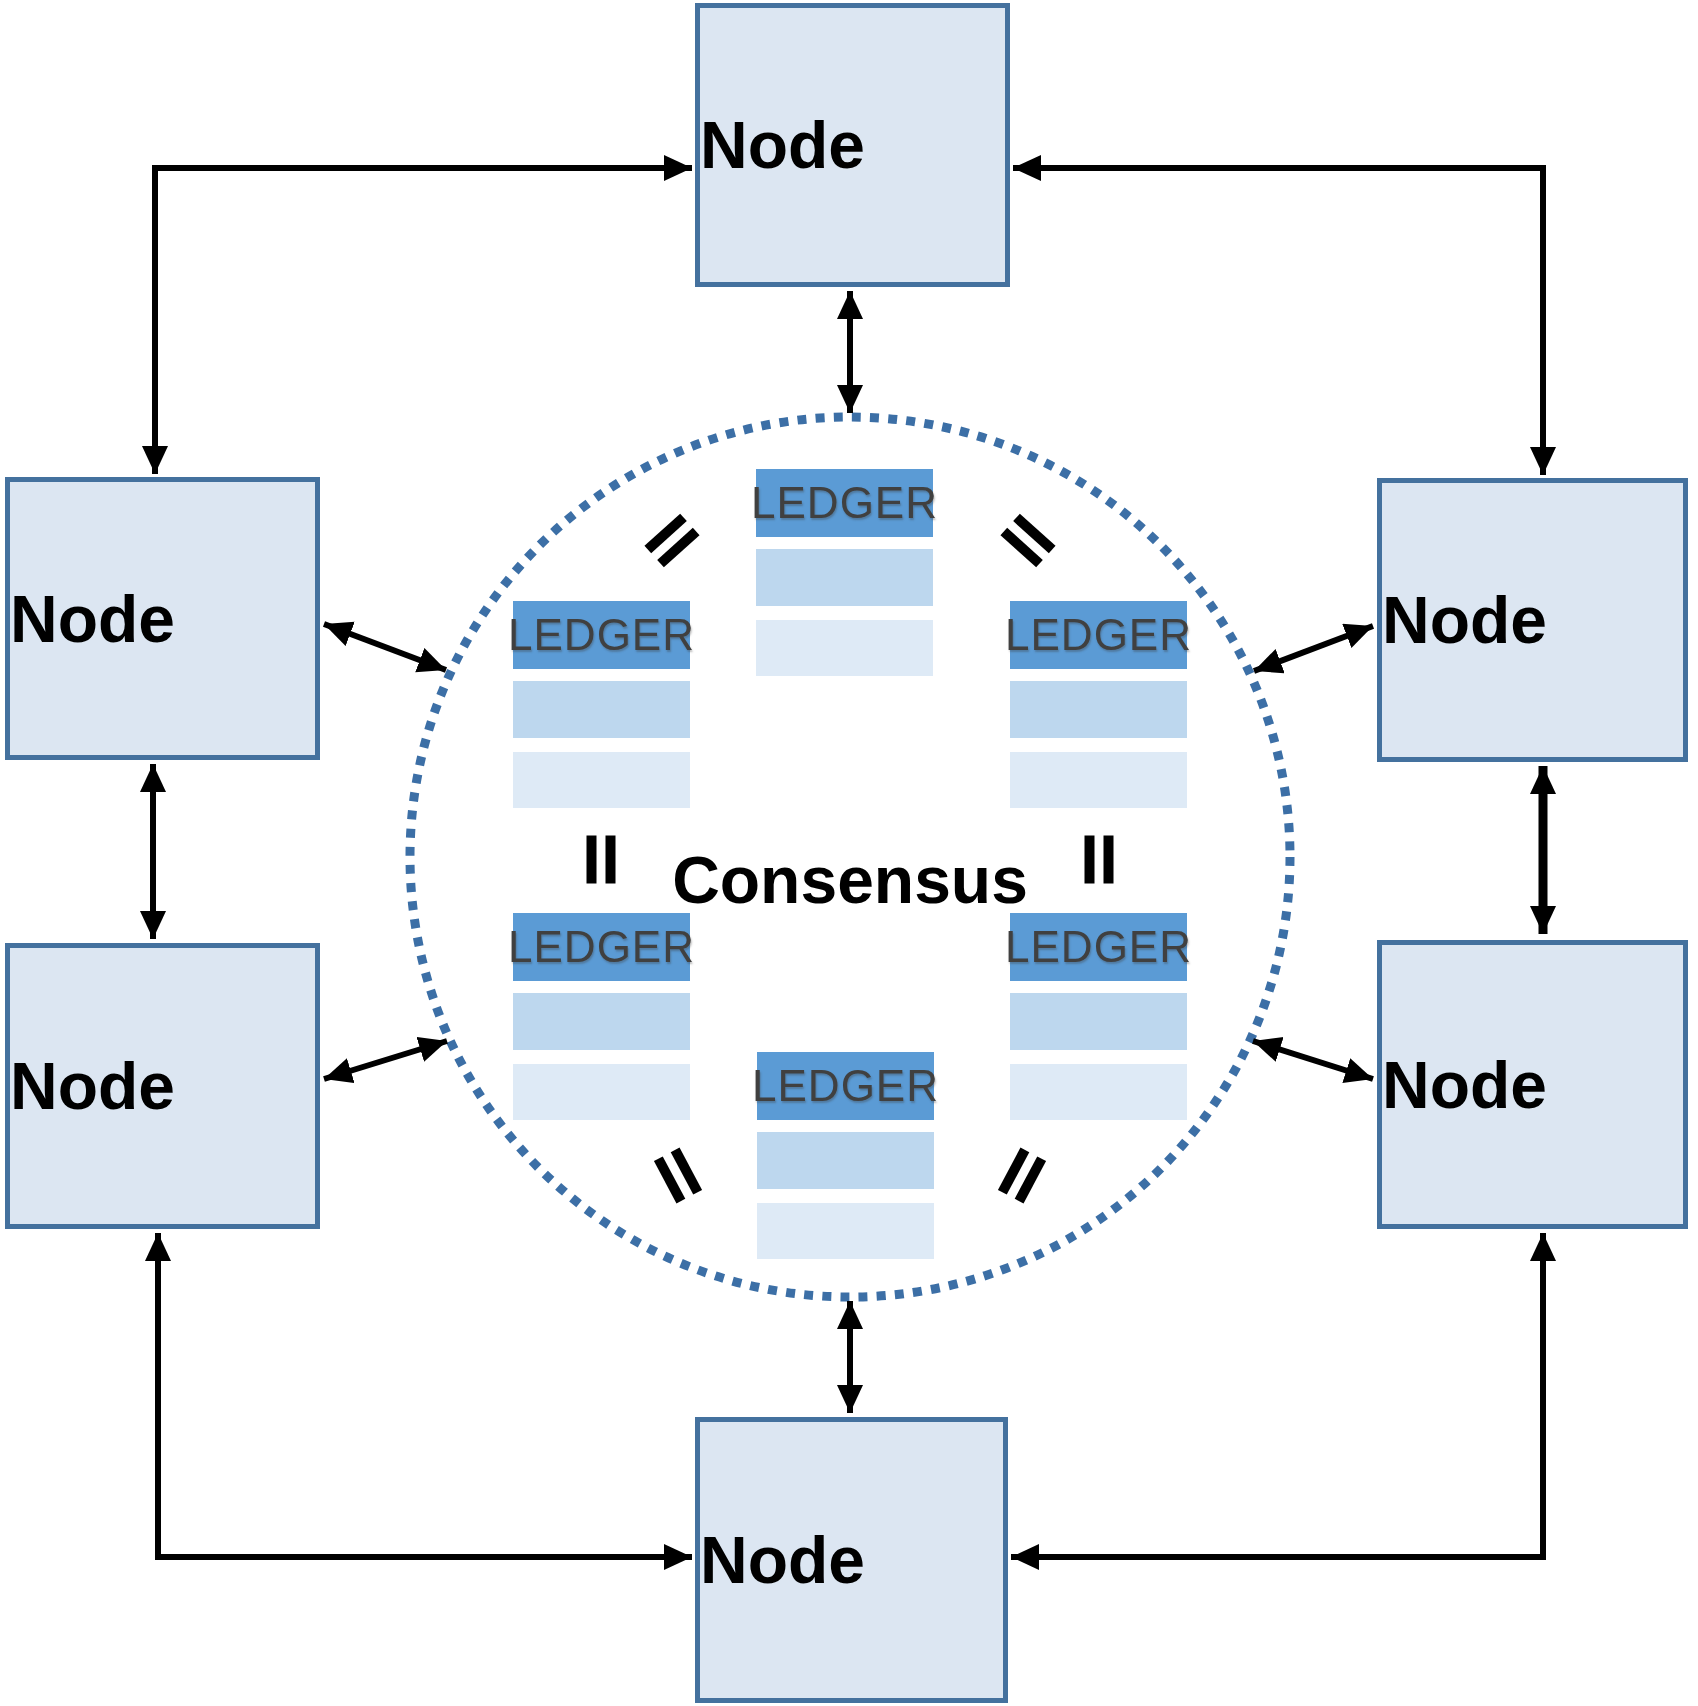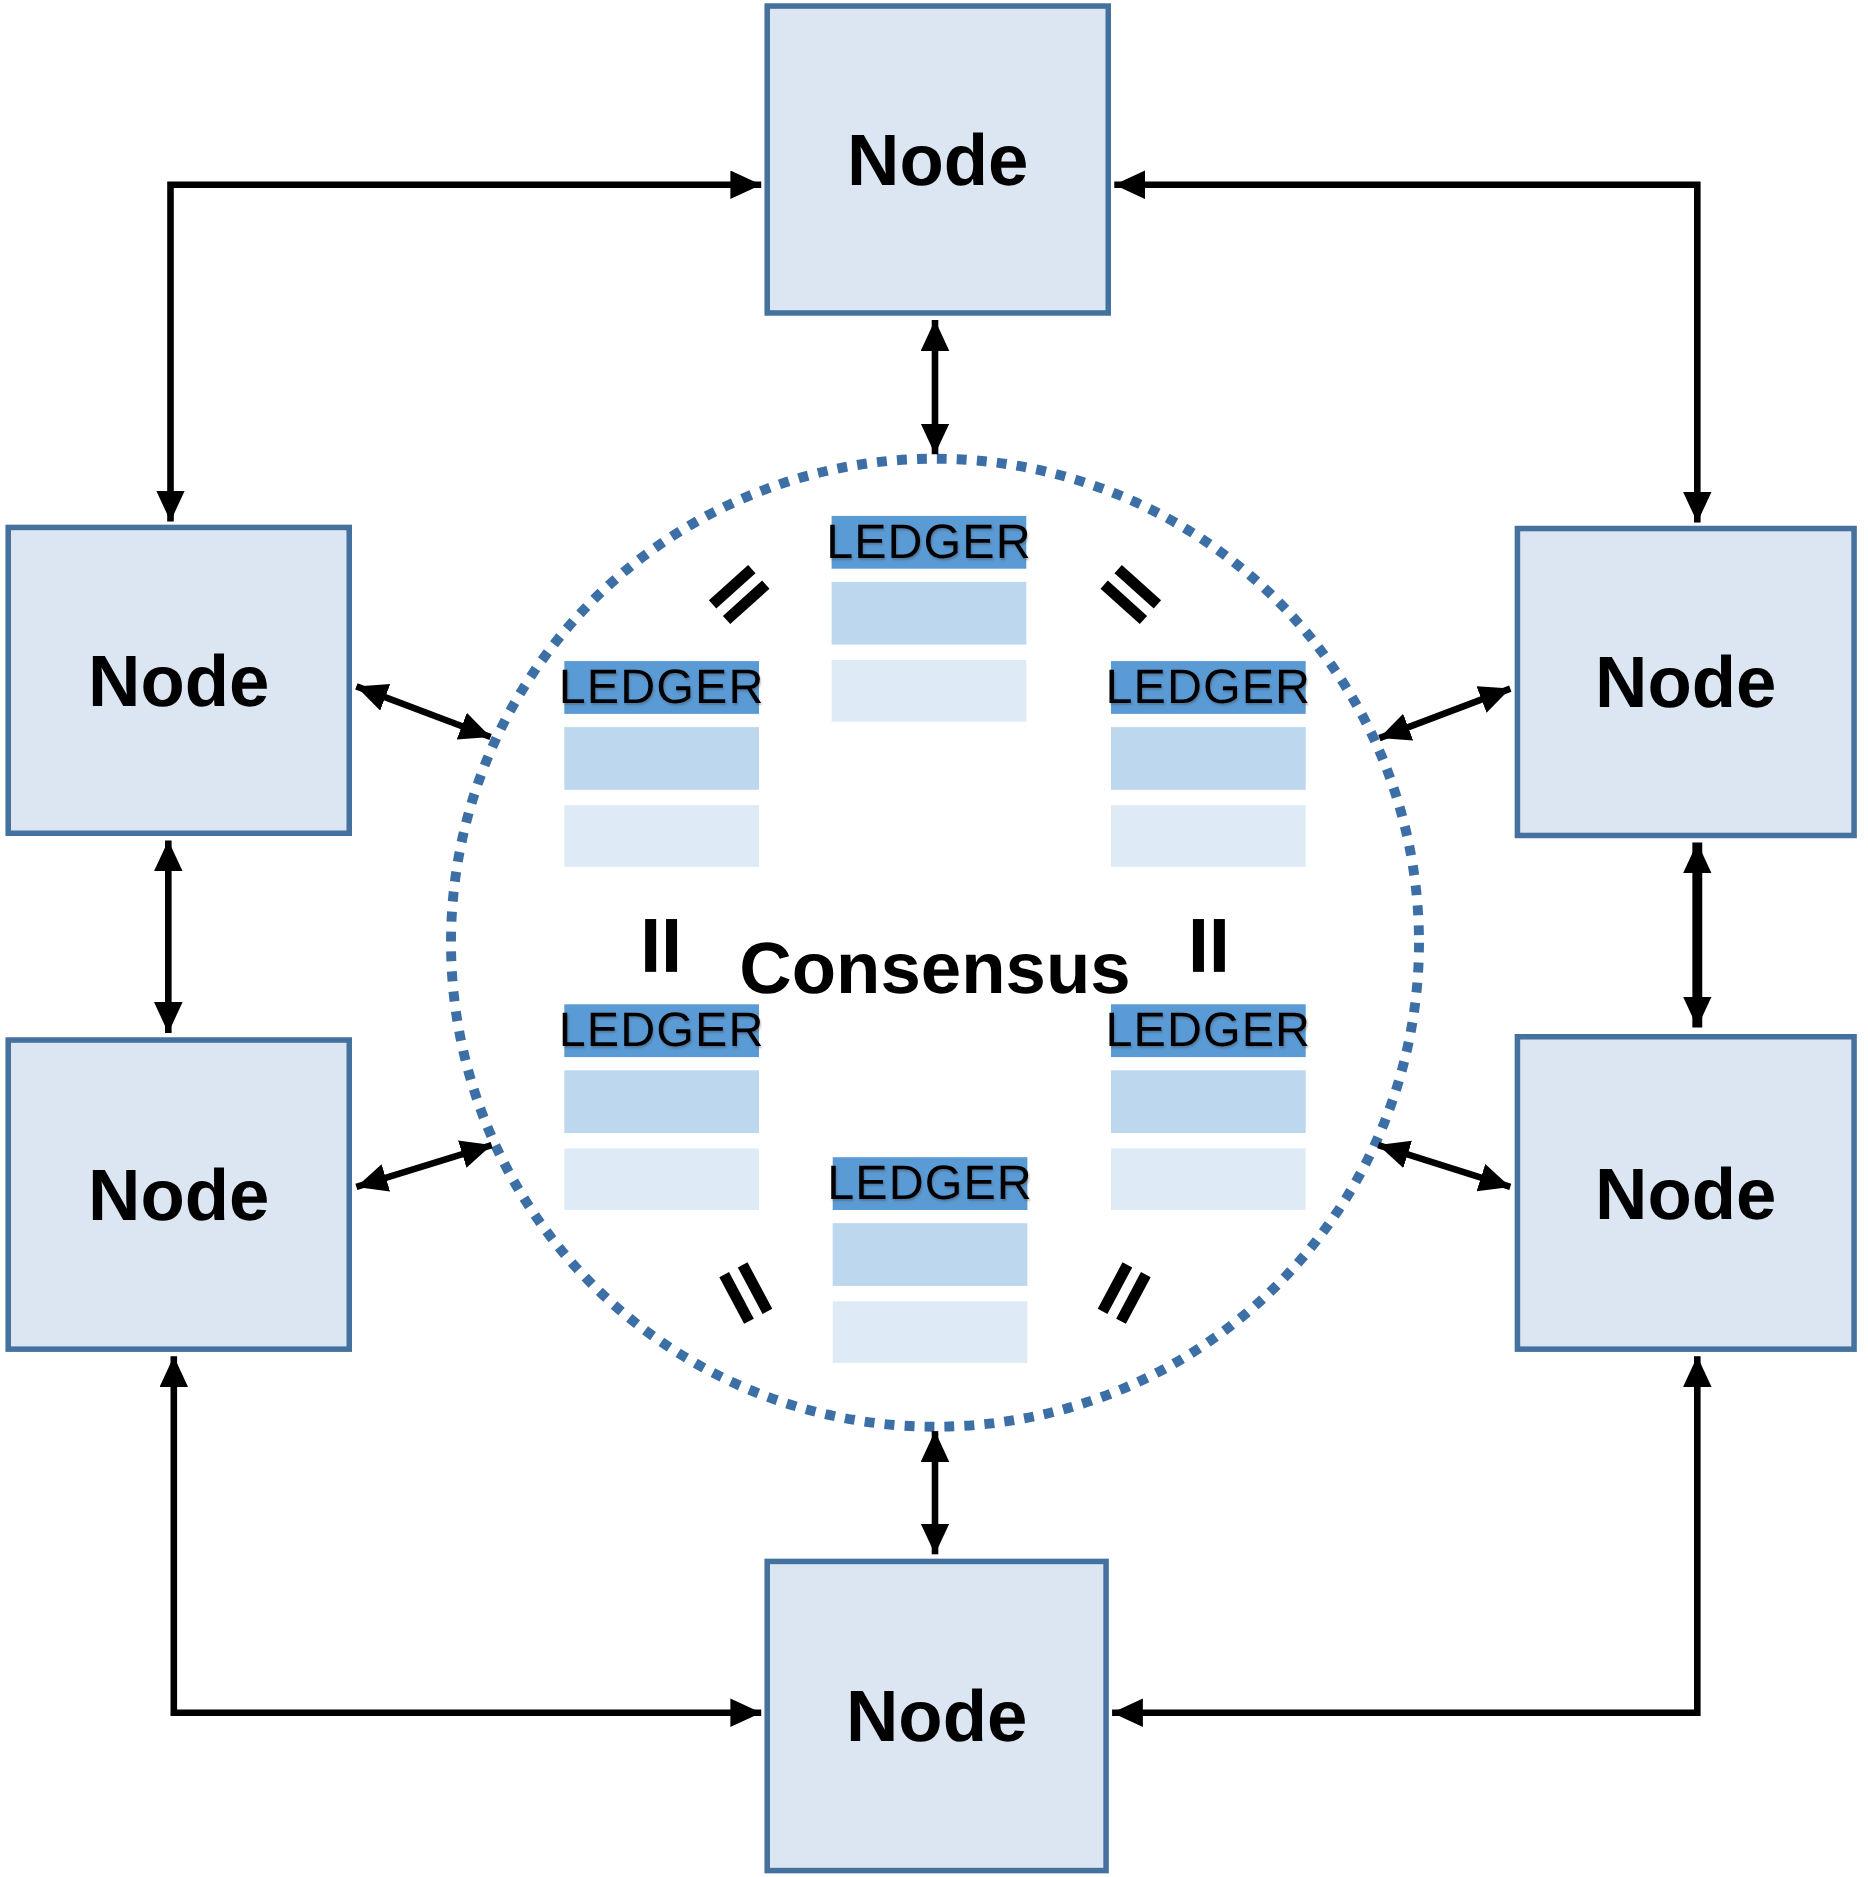--- a/index.html
+++ b/index.html
@@ -10,33 +10,33 @@
     background:#ffffff;
     font-family:"Liberation Sans", sans-serif;
     overflow:hidden;
   }
   svg.underlay{position:absolute;left:0;top:0;}
   .node{
     position:absolute;
     box-sizing:border-box;
     background:#dce6f2;
     border:5px solid #44719e;
-    display:flex;align-items:center;justify-content:center;
+    display:flex;align-items:center;justify-content:flex-start;
     font-weight:bold;font-size:66px;color:#000000;
   }
   .node-top{left:695px;top:3px;width:315px;height:284px;}
   .node-left-upper{left:5px;top:477px;width:315px;height:283px;}
   .node-left-lower{left:5px;top:943px;width:315px;height:286px;}
   .node-right-upper{left:1377px;top:478px;width:311px;height:284px;}
   .node-right-lower{left:1377px;top:940px;width:311px;height:289px;}
   .node-bottom{left:695px;top:1417px;width:313px;height:286px;}
 
   .ledger{position:absolute;width:177px;}
   .ledger .hdr{
-    height:48px;background:#5b9bd5;color:#000000;
+    height:68px;background:#5b9bd5;color:#404040;
     display:flex;align-items:center;justify-content:center;
     font-size:44px;letter-spacing:1px;
     text-shadow:1px 2px 2px rgba(60,60,60,0.35);
     margin-bottom:12px;
   }
   .ledger .row1{height:57px;background:#bdd7ee;margin-bottom:14px;}
   .ledger .row2{height:56px;background:#deeaf6;}
   .ledger-top-center{left:756px;top:469px;}
   .ledger-mid-left{left:513px;top:601px;}
   .ledger-mid-right{left:1010px;top:601px;}

